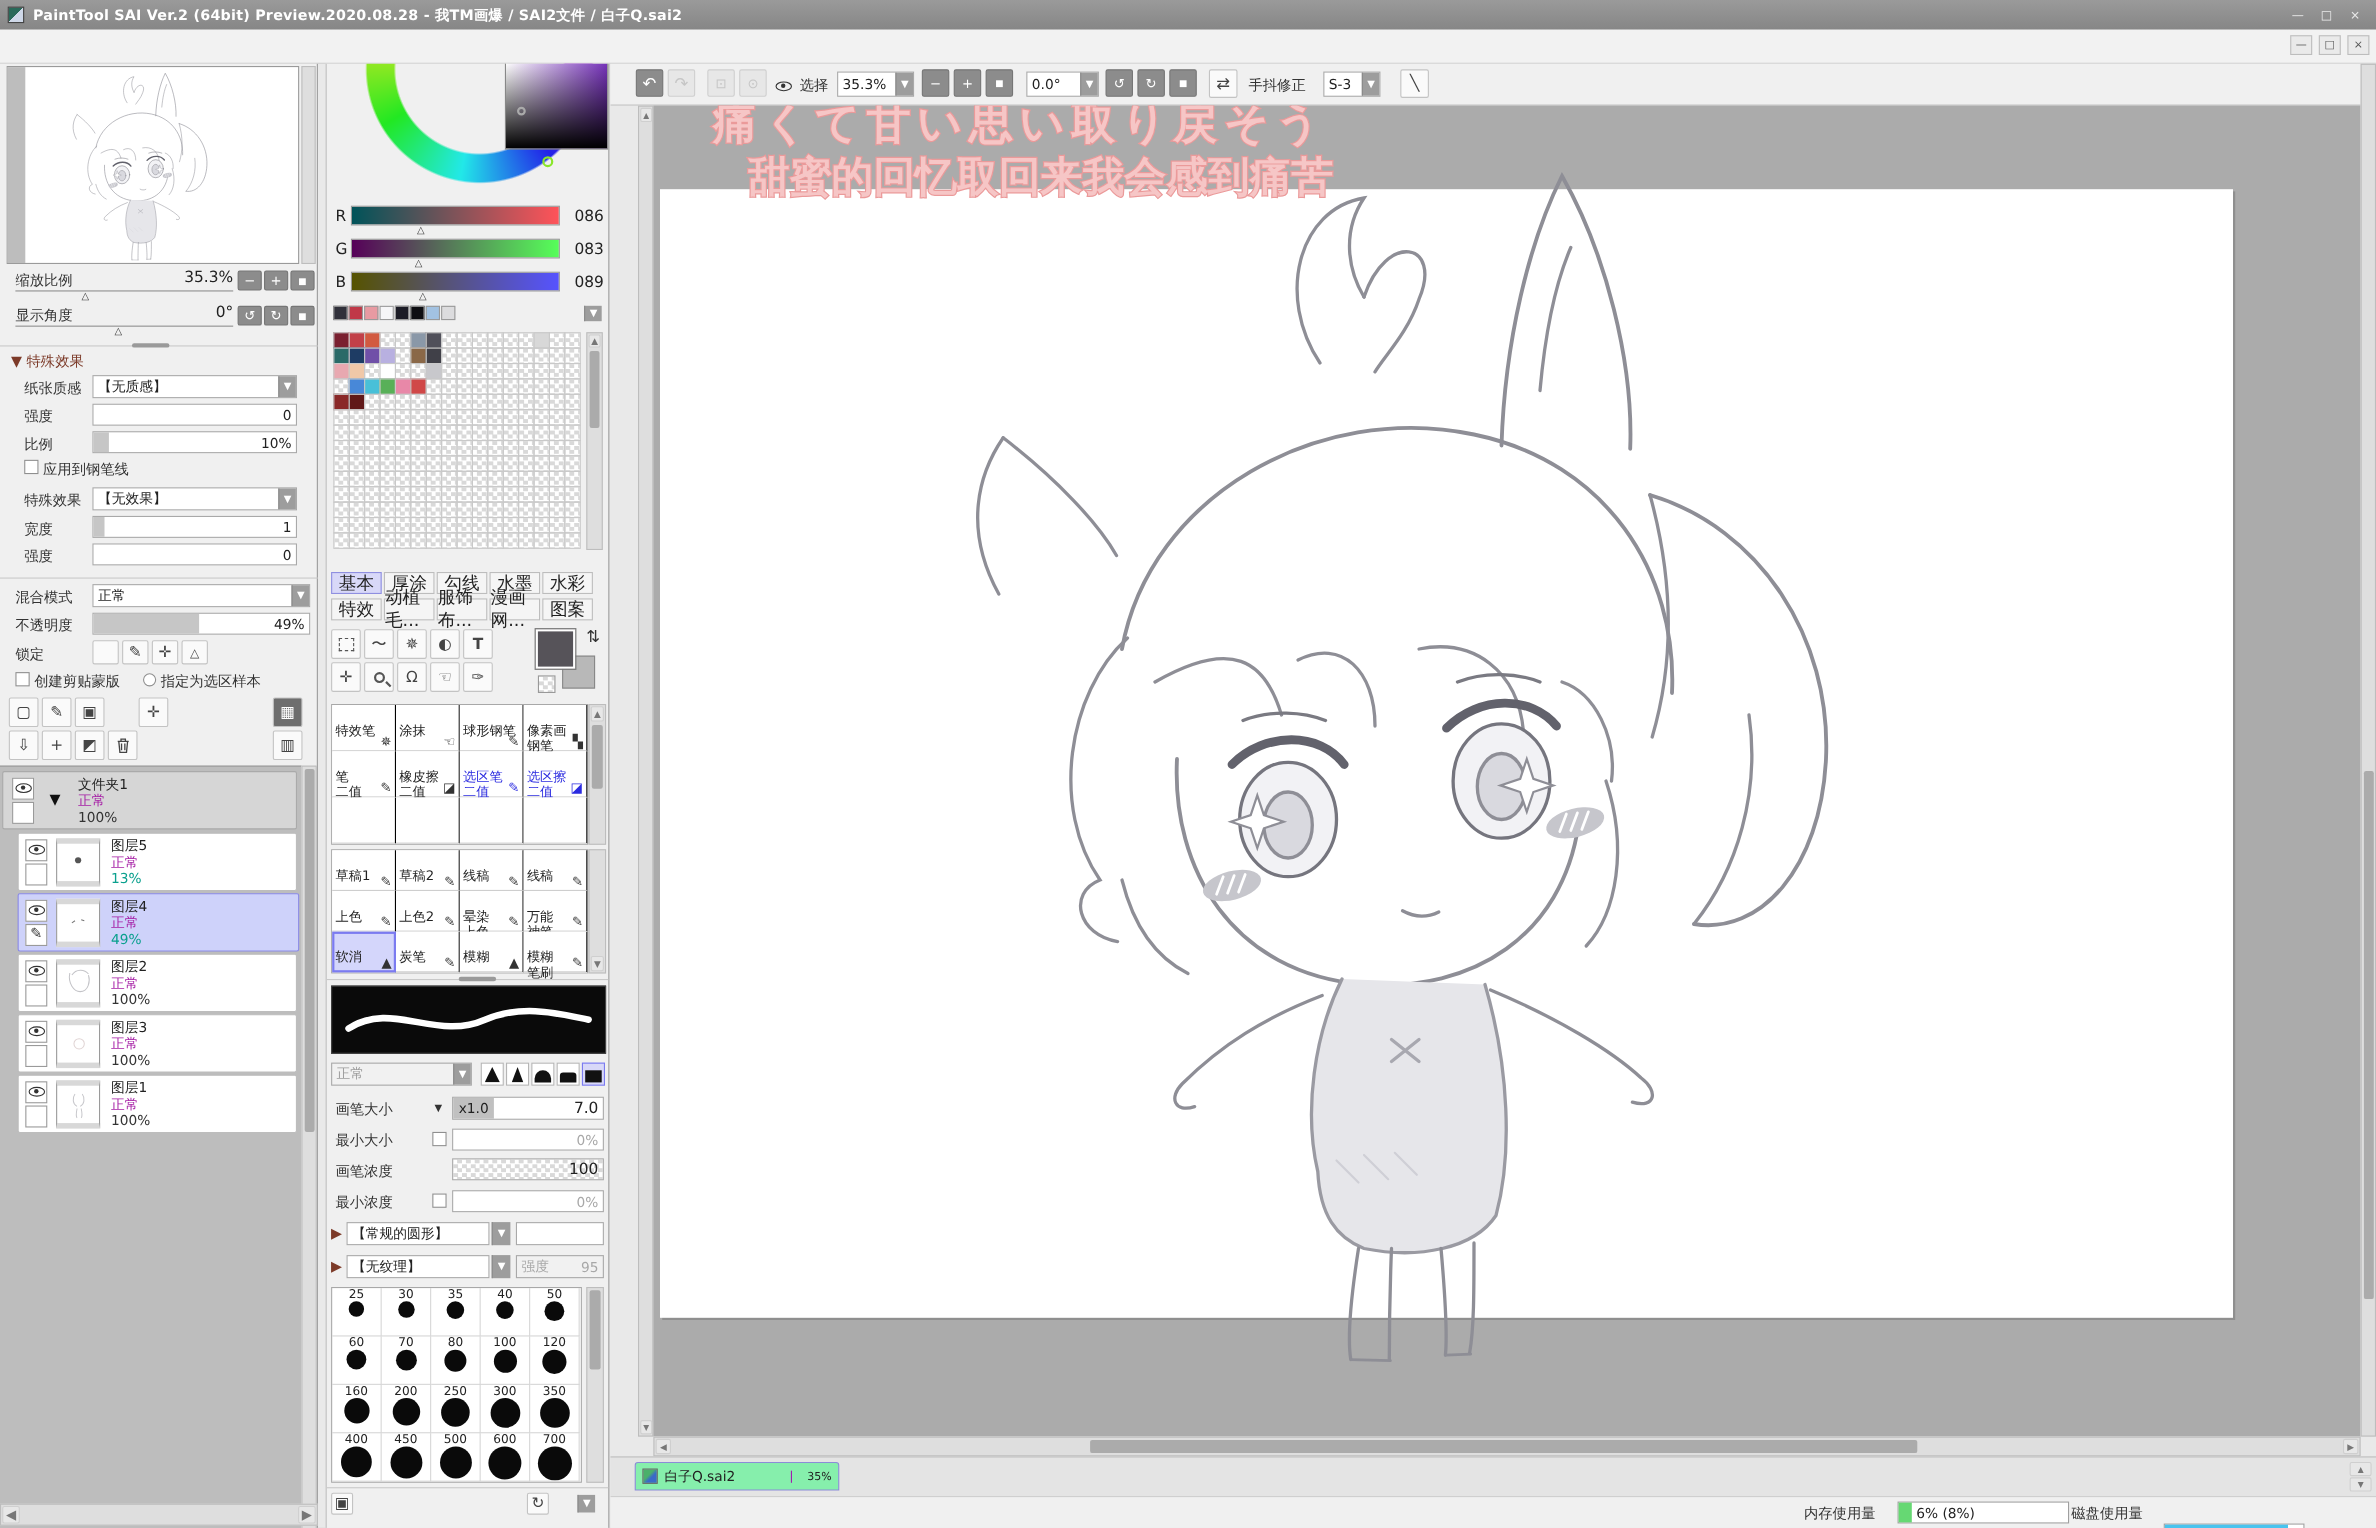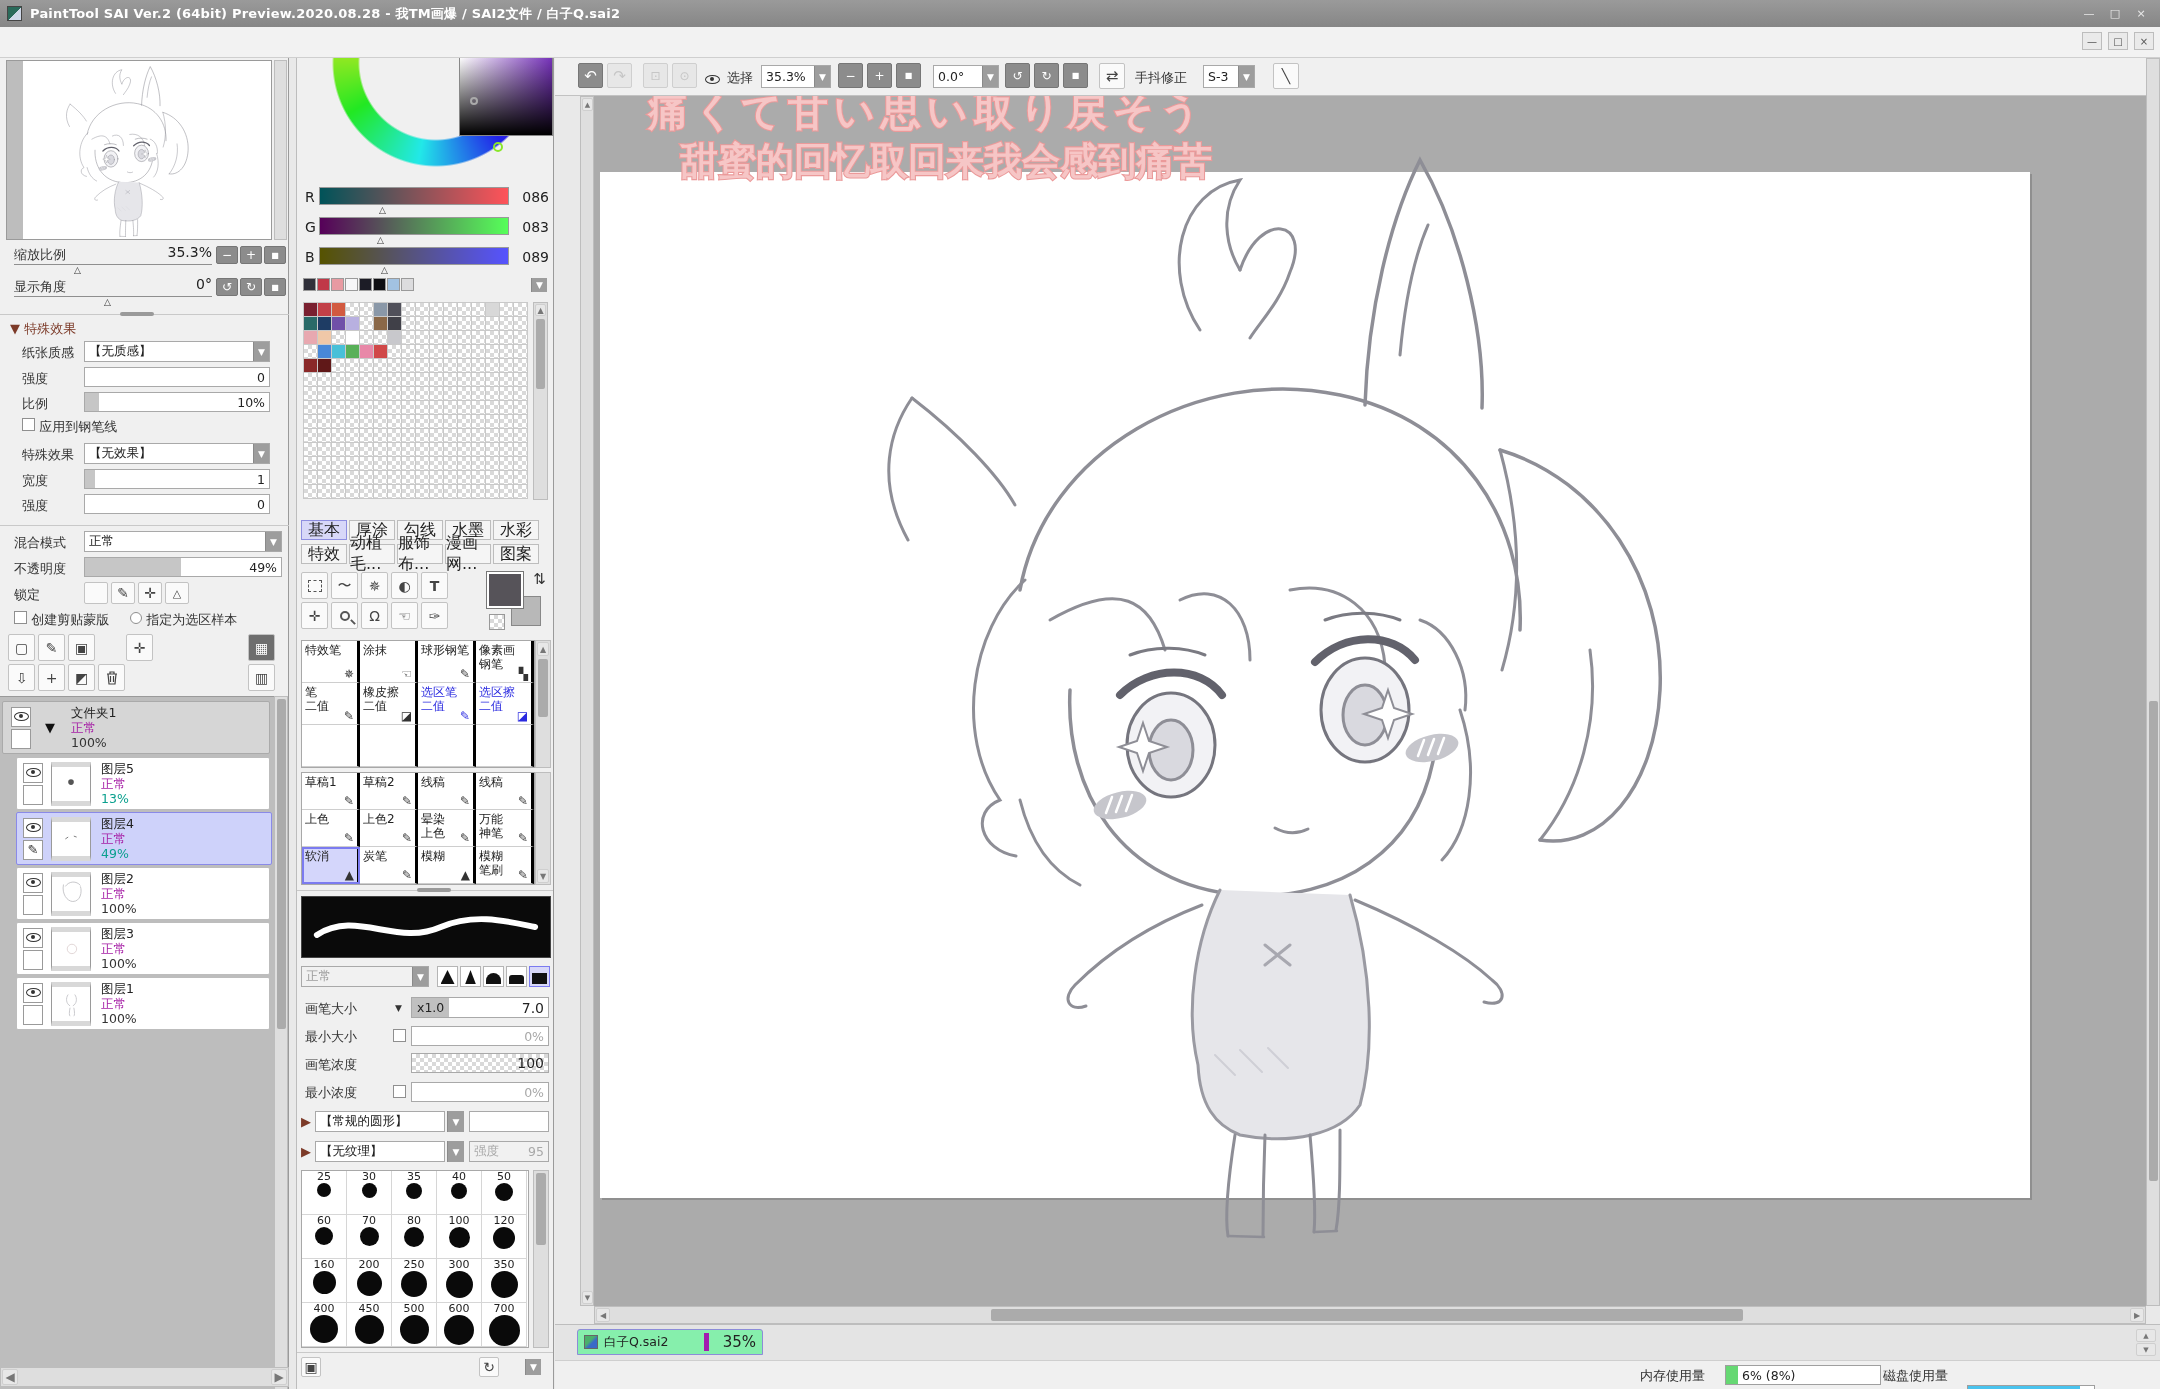--- a/index.html
+++ b/index.html
@@ -50,21 +50,21 @@
 #palette{display:grid;grid-template-columns:repeat(16,14px);grid-auto-rows:14px}
 .pcell{border:1px solid #c9c9c9;margin:0 -1px -1px 0}
 .btab{width:46px;height:20px;background:#f5f5f5;border:1px solid #bdbdbd;display:flex;align-items:center;justify-content:center;font-size:16px;margin-right:2px}
 .btab.sel{background:#d8d8f8;border-color:#8f8fe0}
 #btabs1,#btabs2{display:flex}
 .tbtn{width:27px;height:27px;background:#fafafa;border:1px solid #c3c3c3;border-radius:2px;display:flex;align-items:center;justify-content:center;color:#444;font-size:14px}
 .marquee{width:14px;height:12px;border:1.5px dashed #555}
 .mag{width:10px;height:10px;border:2px solid #555;border-radius:50%;position:relative}
 .mag::after{content:'';position:absolute;left:8px;top:8px;width:6px;height:2px;background:#555;transform:rotate(45deg)}
 .bgrid{display:grid;grid-template-columns:repeat(4,58px);background:#fff;border:1px solid #a8a8a8}
-.bcell{height:42px;border-right:3px solid #000000;border-bottom:1px solid #cecece;position:relative;padding:2px 3px;font-size:12px;background:#fff}
+.bcell{height:42px;border-right:1px solid #000000;border-bottom:1px solid #cecece;position:relative;padding:16px 3px;font-size:12px;background:#fff}
 #grid-b .bcell{height:37px}
 .bname{white-space:pre-line;line-height:14px;display:block}
 .bicon{position:absolute;right:3px;bottom:1px;font-size:12px;color:#333}
 .bblue{color:#2a2ae0}
 .bblue .bicon{color:#2a2ae0}
 .bsel{background:#d4d6fb;outline:2px solid #7b7bf0;outline-offset:-2px}
 .combo{background:#fff;border:1px solid #a9a9a9;display:flex;align-items:center;font-size:12.5px;padding-left:4px}
 .combo.dis{background:#f1f1f1;color:#9d9d9d}
 .tipbtn{width:21px;height:21px;background:#fff;border:1px solid #b5b5b5;display:flex;align-items:end;justify-content:center;padding-bottom:2px}
 .tipbtn.sel{background:#d8d8f8;border-color:#7b7bf0}
@@ -1009,21 +1009,21 @@
 <div class="abs sbtrack" style="left:594px;top:1306px;width:1552px;height:18px">
   <div class="gbtn lite" style="position:absolute;left:1px;top:1px;width:14px;height:14px;color:#777;font-size:8px">◀</div>
   <div class="gbtn lite" style="position:absolute;right:1px;top:1px;width:14px;height:14px;color:#777;font-size:8px">▶</div>
   <div class="sbthumb" style="left:396px;top:2px;width:752px;height:12px"></div>
 </div>
 
 <div class="abs" style="left:555px;top:1324px;width:1605px;height:36px;background:#e4e4e4;border-top:1px solid #bdbdbd">
   <div class="abs" style="left:22px;top:4px;width:186px;height:26px;background:#86efac;border:1px solid #8c8cd8;border-radius:3px 3px 0 0;display:flex;align-items:center;padding:0 6px">
     <div style="width:14px;height:14px;background:linear-gradient(135deg,#4ab06a 40%,#3a6ac8 60%);border:1px solid #666;margin-right:6px"></div>
     <span style="font-size:12.5px">白子Q.sai2</span>
-    <span style="margin-left:auto;font-size:15px;border-left:5px solid #a21caf;padding-left:14px">35%</span>
+    <span style="margin-left:auto;font-size:10px;border-left:1px solid #a21caf;padding-left:14px">35%</span>
   </div>
   <div class="gbtn lite" style="position:absolute;right:4px;top:4px;width:20px;height:13px;color:#777;font-size:7px">▲</div>
   <div class="gbtn lite" style="position:absolute;right:4px;top:18px;width:20px;height:13px;color:#777;font-size:7px">▼</div>
 </div>
 
 <div class="abs" style="left:555px;top:1360px;width:1605px;height:29px;background:#f0f0f0;border-top:1px solid #cfcfcf">
   <div class="abs lbl" style="left:1085px;top:6px">内存使用量</div>
   <div class="abs statusfield" style="left:1170px;top:4px;width:156px">
     <div id="mem-fill" style="position: absolute; left: 0px; top: 0px; height: 100%; background: rgb(102, 216, 115); width: 8%;"></div>
     <span style="position:absolute;left:16px;top:2px">6% (8%)</span>

